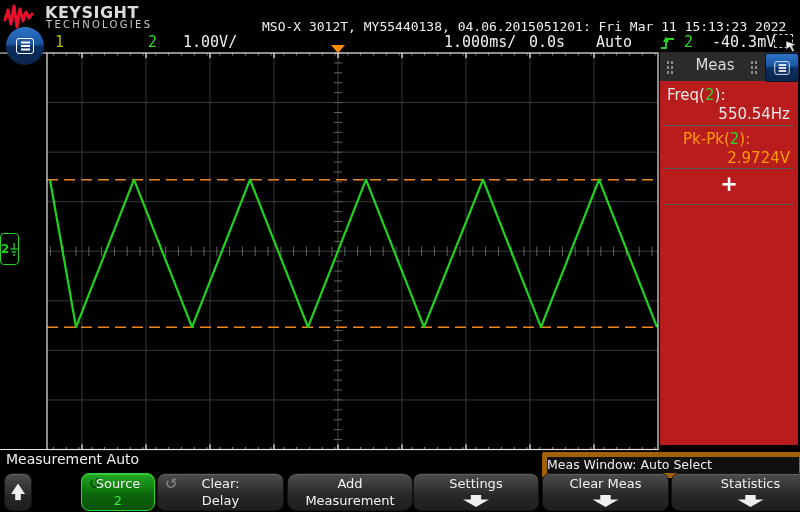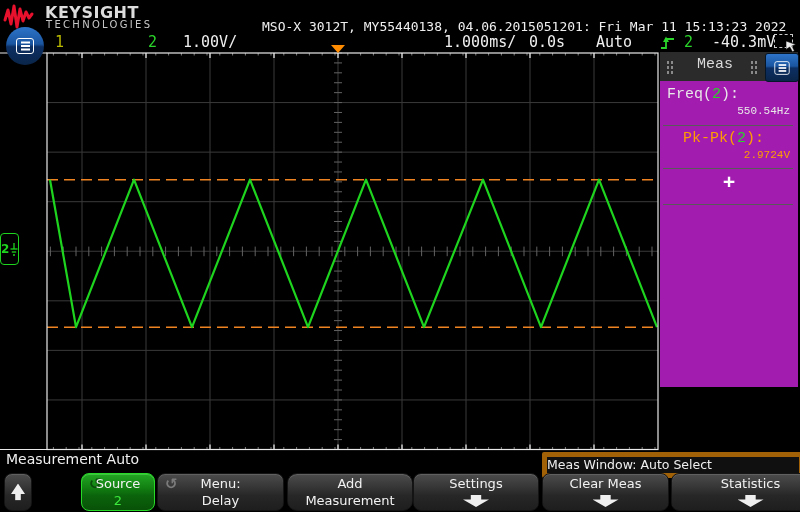--- a/index.html
+++ b/index.html
@@ -15,29 +15,29 @@
   
   .stat{position:absolute;top:33px;height:18px;line-height:18px;font-size:15px;color:#efefef;white-space:nowrap;}
   
   .bluegrad{background:linear-gradient(#2d74c9 0%,#1a55a0 45%,#0c2f63 52%,#0a2549 100%);}
   #menu-circle{position:absolute;left:6px;top:27px;width:38px;height:38px;border-radius:50%;
                display:flex;align-items:center;justify-content:center;z-index:5;}
   .menu-glyph{width:16px;height:14px;border:1.6px solid #fff;border-radius:3px;
               display:flex;align-items:center;justify-content:center;}
   .menu-glyph .bars{width:9px;height:1.5px;background:#fff;box-shadow:0 -3.5px #fff,0 3.5px #fff;}
   
-  #meas-panel{position:absolute;left:660px;top:52px;width:138px;height:335px;background:#a21caf;font-family:Liberation Mono, monospace;}
+  #meas-panel{position:absolute;left:660px;top:52px;width:138px;height:393px;background:#b91c1c;}
   #meas-header{position:absolute;left:0;top:0;width:138px;height:29px;background:#2b2b2b;}
   .grip{position:absolute;top:8px;width:8px;height:15px;
         background-image:radial-gradient(#8a8a8a 1px,transparent 1.3px);background-size:4px 5px;}
   #meas-title{position:absolute;left:0;top:4px;width:110px;text-align:center;font-size:15px;color:#dadada;}
   #meas-menu-btn{position:absolute;left:105px;top:1px;width:32px;height:27px;border-radius:3px;
                  border:1px solid #051629;display:flex;align-items:center;justify-content:center;}
   .mlabel{position:absolute;left:7px;font-size:15px;color:#e8e8e8;white-space:nowrap;}
-  .mvalue{position:absolute;right:8px;font-size:11px;color:#e8e8e8;white-space:nowrap;}
+  .mvalue{position:absolute;right:8px;font-size:15px;color:#e8e8e8;white-space:nowrap;}
   .orange{color:#ff9e00;}
   .grn{color:#2ad42a;}
   .pdiv{position:absolute;left:3px;width:130px;height:1px;background:#5a5a5a;}
   #add-meas{position:absolute;left:0;top:120px;width:138px;text-align:center;
             font-size:21px;font-weight:bold;color:#fff;}
   
   #ch2-marker{position:absolute;left:0px;top:233px;width:17px;height:30px;border:1.5px solid #1ed41e;
               border-radius:4px;background:#000;display:flex;align-items:center;justify-content:center;
               gap:1px;color:#1ed41e;font-size:12px;font-weight:bold;z-index:4;}
   
@@ -366,21 +366,21 @@
   <div class="skey" style="left:4px;width:26px;">
     <div class="up-arrow"></div>
   </div>
   <div class="skey green" style="left:81px;width:72px;">
     <div class="knob">↺</div>
     <div class="l1">Source</div>
     <div class="l2">2</div>
   </div>
   <div class="skey" style="left:157px;width:125px;">
     <div class="knob">↺</div>
-    <div class="l1">Menu:</div>
+    <div class="l1">Clear:</div>
     <div class="l2">Delay</div>
   </div>
   <div class="skey" style="left:287px;width:124px;border-radius:10px;">
     <div class="l1">Add</div>
     <div class="l2">Measurement</div>
   </div>
   <div class="skey" style="left:413px;width:124px;">
     <div class="l1">Settings</div>
     <div class="dn-arrow"></div>
   </div>

